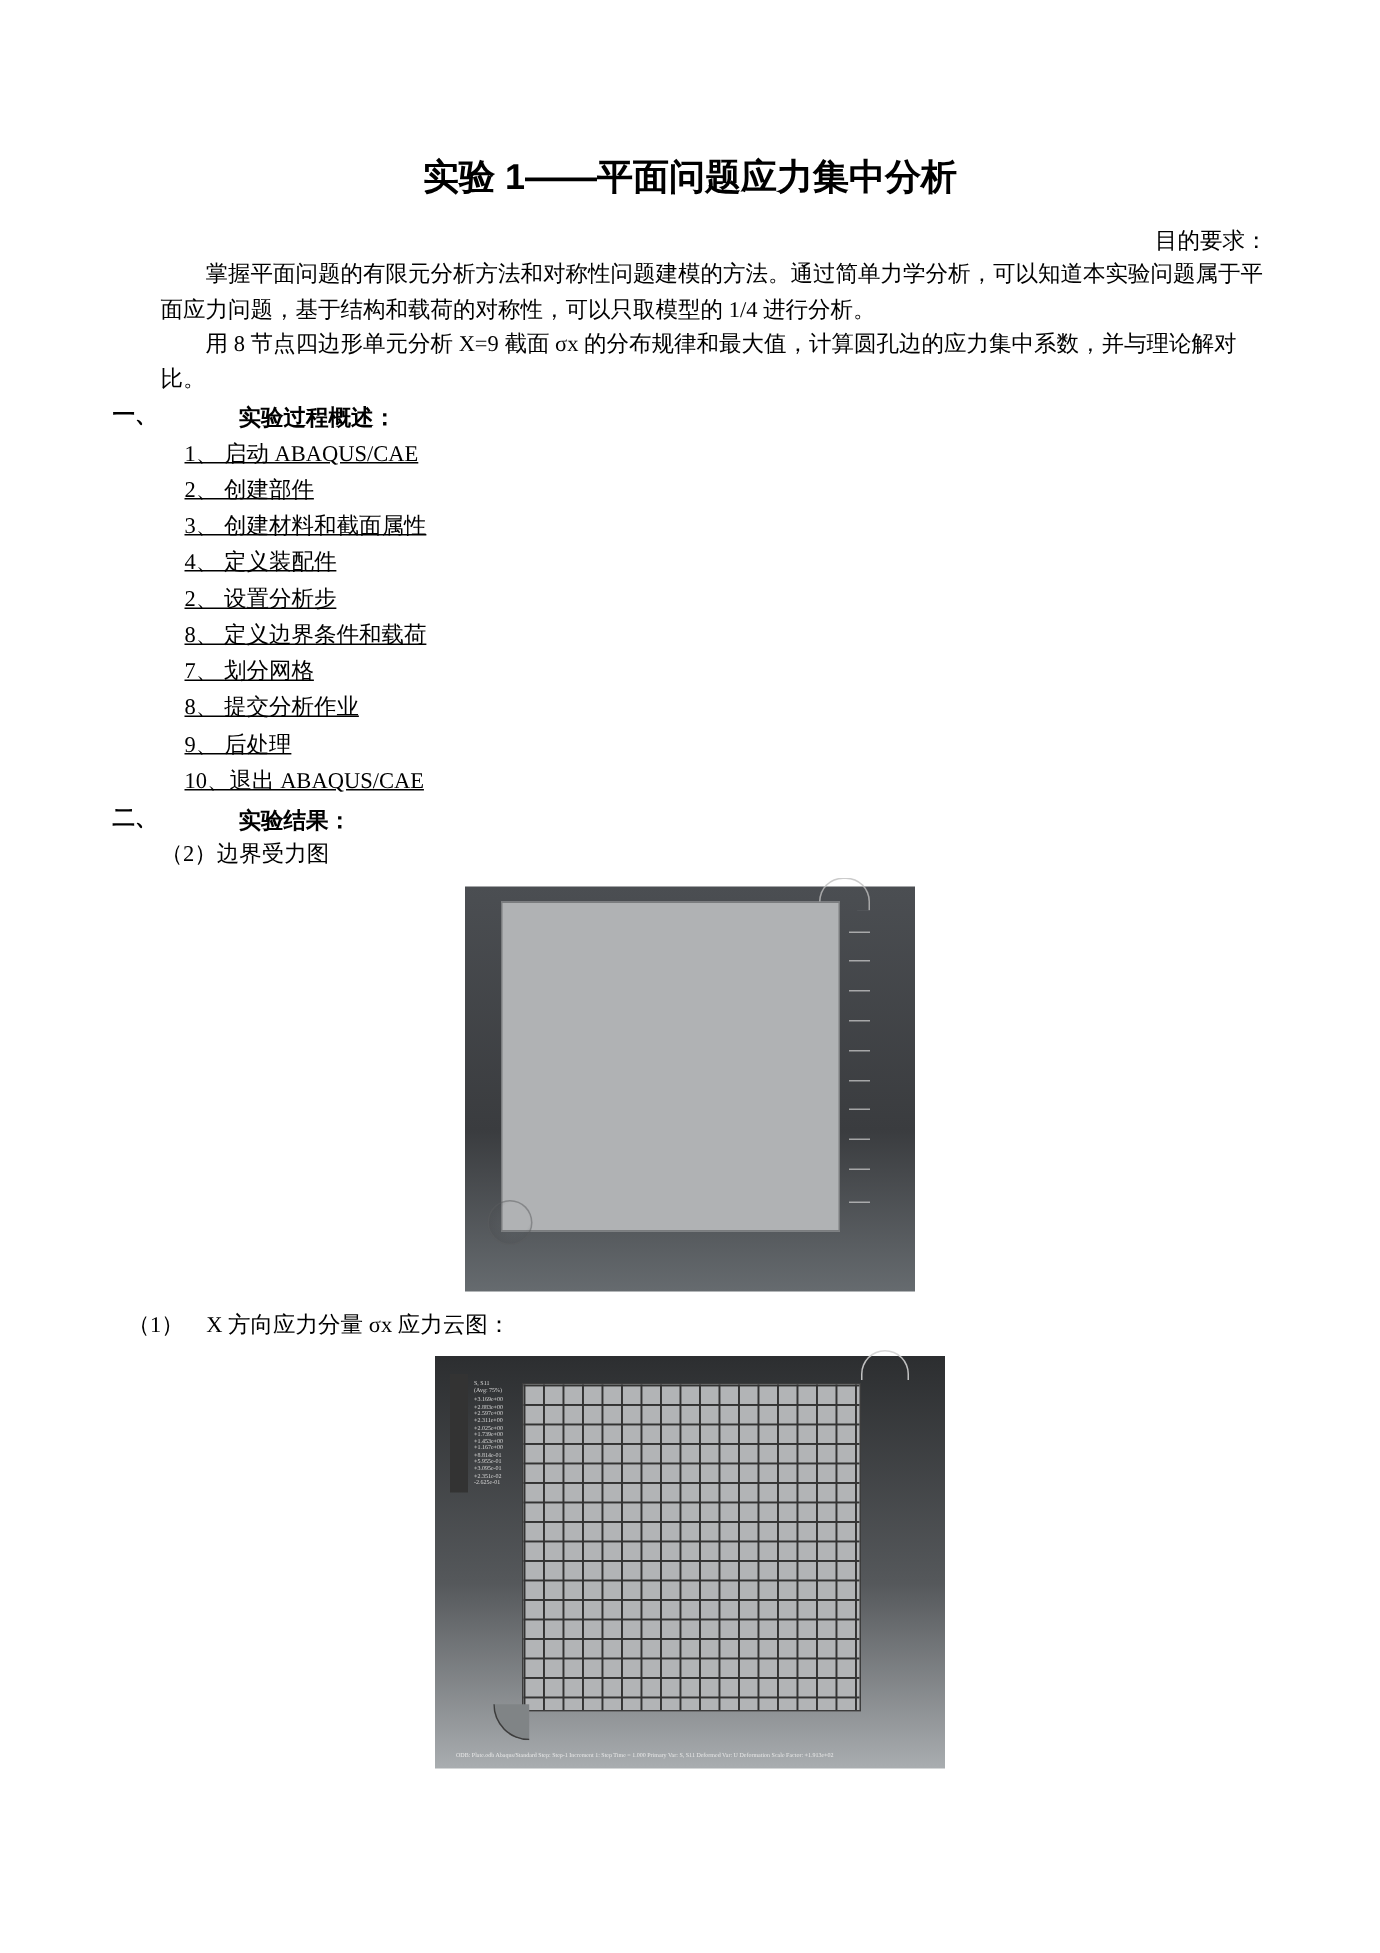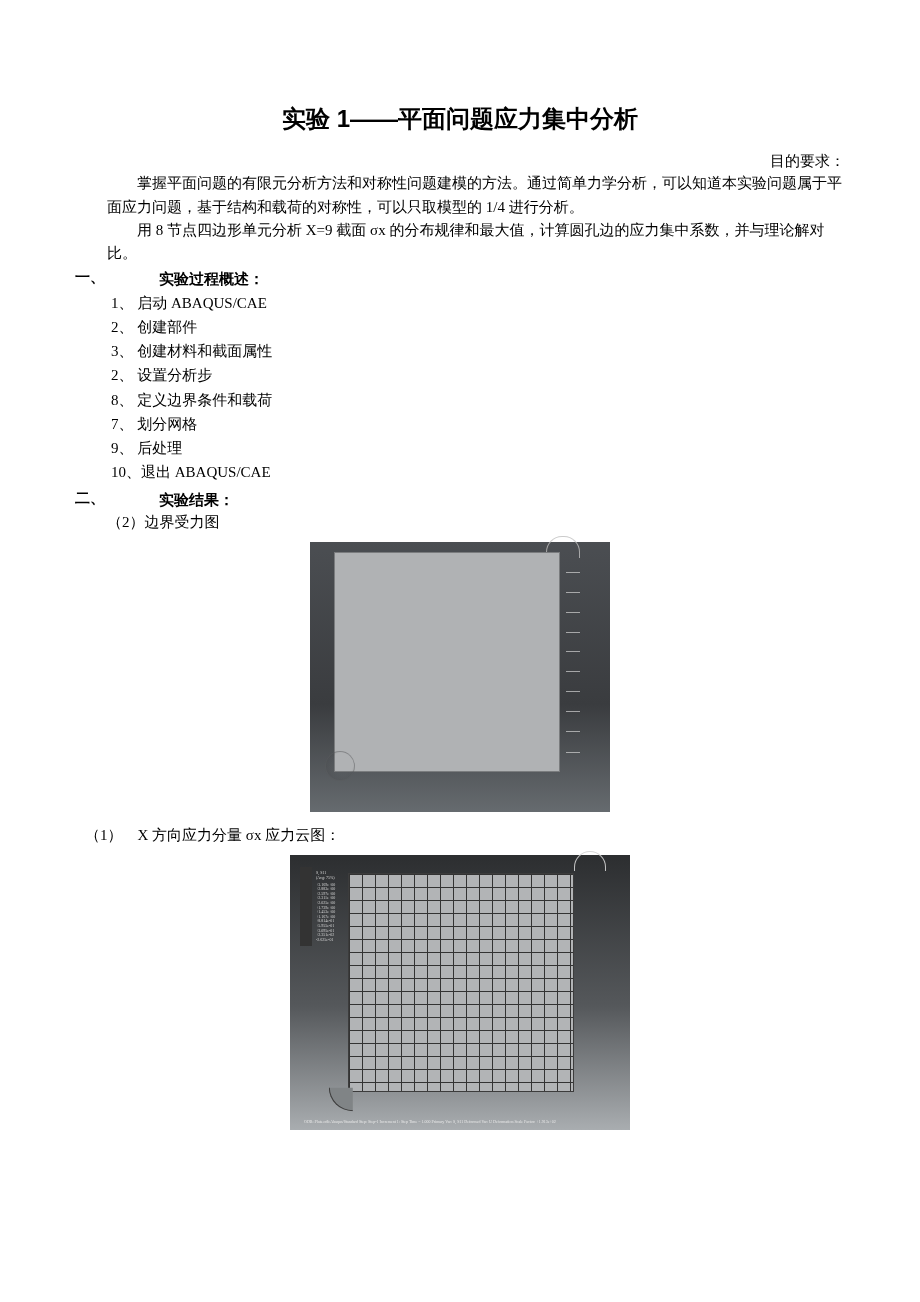--- a/index.html
+++ b/index.html
@@ -27,21 +27,21 @@
     .sec-heading {
       font-weight: bold;
       font-family: "SimHei", "黑体", sans-serif;
       margin-top: 2px;
     }
     .sec-row { display: flex; }
     .sec-num { width: 84px; font-weight: bold; font-family: "SimHei", "黑体", sans-serif; }
     .para { text-indent: 2em; padding-left: 32px; }
     .indent-block { padding-left: 32px; }
     .steps { padding-left: 32px; }
-    .steps div { margin: 1px 4px; }
+    .steps div { margin: 1px 16px; text-decoration: underline; }
     .figwrap { text-align: center; margin: 8px 0 12px 0; }
     
     .fig1 {
       width: 300px; height: 270px;
       margin: 0 auto;
       background: linear-gradient(#4b4e52, #3a3c3f 60%, #666b6f);
       position: relative;
     }
     .fig1 .plate {
       position: absolute; left: 24px; top: 10px; right: 50px; bottom: 40px;
@@ -126,23 +126,25 @@
 <div class="para">用 8 节点四边形单元分析 X=9 截面 σx 的分布规律和最大值，计算圆孔边的应力集中系数，并与理论解对比。</div>
 
 <div class="sec-row">
   <span class="sec-num">一、</span>
   <span class="sec-heading">实验过程概述：</span>
 </div>
 <div class="steps">
   <div>1、 启动 ABAQUS/CAE</div>
   <div>2、 创建部件</div>
   <div>3、 创建材料和截面属性</div>
+  <div>4、 定义装配件</div>
   <div>2、 设置分析步</div>
   <div>8、 定义边界条件和载荷</div>
   <div>7、 划分网格</div>
+  <div>8、 提交分析作业</div>
   <div>9、 后处理</div>
   <div>10、退出 ABAQUS/CAE</div>
 </div>
 
 <div class="sec-row">
   <span class="sec-num">二、</span>
   <span class="sec-heading">实验结果：</span>
 </div>
 <div class="indent-block">（2）边界受力图</div>
 

